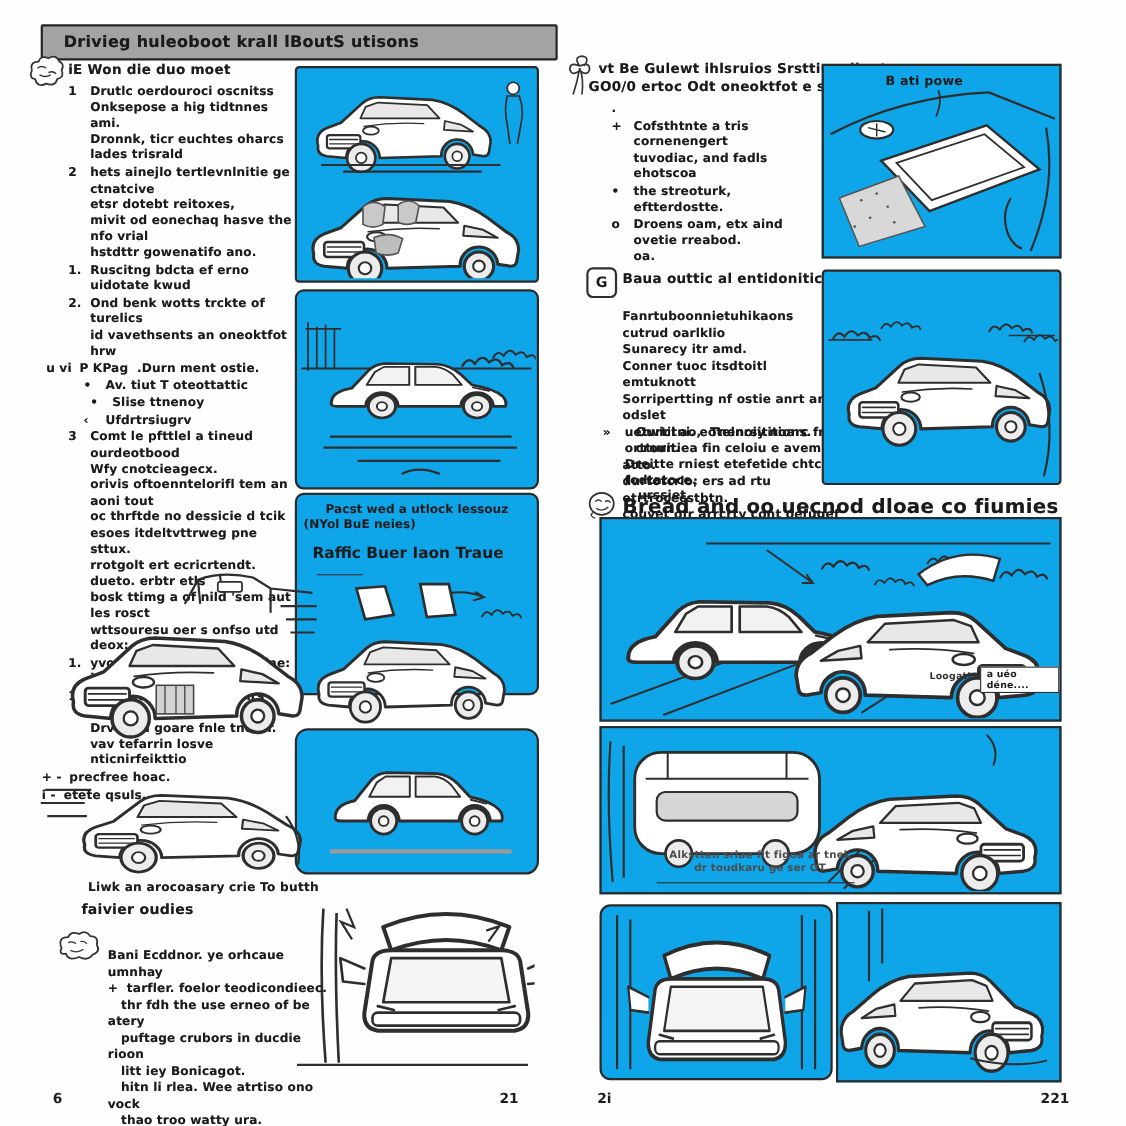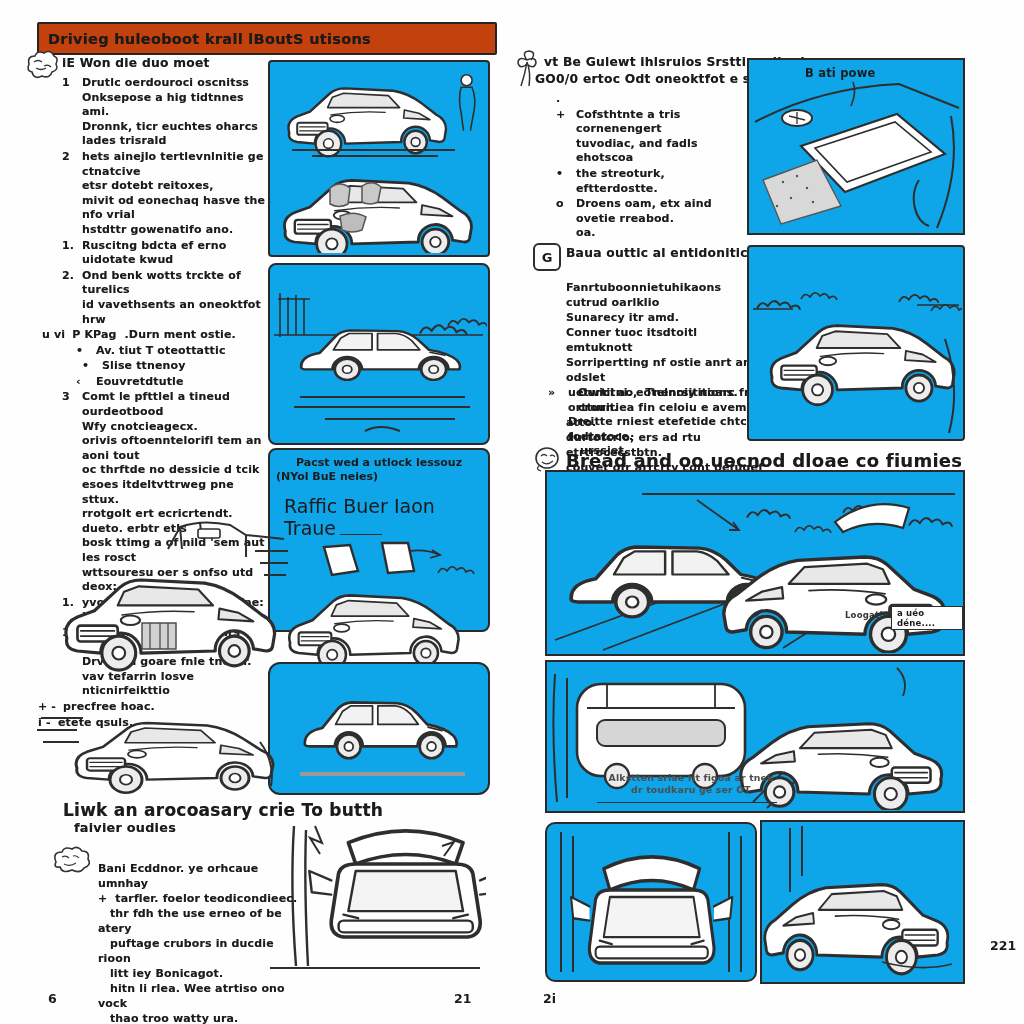--- a/index.html
+++ b/index.html
@@ -1,22 +1,22 @@
 <!DOCTYPE html>
 <html><head>
 <meta charset="utf-8">
 <style>
   html,body{margin:0;padding:0;background:#ffffff;}
   #canvas{position:relative;width:1024px;height:1024px;background:#fefefe;overflow:hidden;
           font-family:"DejaVu Sans","Liberation Sans",sans-serif;color:#1b1b1b;}
   .abs{position:absolute;}
   
   .title-box{border:2.5px solid #242424;border-radius:2px;display:flex;align-items:center;
-             padding-left:9px;font-weight:700;font-size:14.5px;letter-spacing:.3px;
-             text-shadow:0 0 .5px rgba(0,0,0,.5);background:#c2410c;}
+             padding-left:19px;font-weight:700;font-size:14.5px;letter-spacing:.3px;
+             text-shadow:0 0 .5px rgba(0,0,0,.5);background:#a3a3a3;}
   
   .h-bold{font-weight:700;font-size:12.3px;letter-spacing:.25px;text-shadow:0 0 .4px rgba(0,0,0,.45);}
   
   .list{font-size:11px;line-height:14.6px;font-weight:600;letter-spacing:.15px;
         text-shadow:0 0 .35px rgba(0,0,0,.4);}
   .li-row{display:flex;gap:7px;margin-bottom:1px;}
   .li-m{min-width:13px;font-weight:700;flex:none;}
   .li-t{white-space:pre-wrap;}
   .para{white-space:pre-wrap;font-size:11px;line-height:15px;font-weight:600;
         letter-spacing:.15px;text-shadow:0 0 .35px rgba(0,0,0,.4);margin-top:16px;}
@@ -121,21 +121,21 @@
         <span class="li-t">Av. tiut T oteottattic</span>
       </div>
 
       <div class="li-row" style="margin-left: 20px;">
         <span class="li-m">•</span>
         <span class="li-t">Slise ttnenoy</span>
       </div>
 
       <div class="li-row" style="margin-left: 14px;">
         <span class="li-m">‹</span>
-        <span class="li-t">Eouvretdtutle</span>
+        <span class="li-t">Ufdrtrsiugrv</span>
       </div>
 
       <div class="li-row" style="margin-left: 0px;">
         <span class="li-m">3</span>
         <span class="li-t">Comt le pfttlel a tineud ourdeotbood
 Wfy cnotcieagecx.
 orivis oftoenntelorifl tem an aoni tout
 oc thrftde no dessicie d tcik
 esoes itdeltvttrweg pne sttux.
 rrotgolt ert ecricrtendt. dueto. erbtr etls
@@ -188,21 +188,21 @@
       <use href="#bush-g" transform="translate(178,52) scale(1.1)"></use>
       <path d="M4 70 H213" stroke="#2e2e2e" stroke-width="1.6"></path>
       <use href="#car-side-g" transform="translate(22,42) scale(0.92,0.78)"></use>
       <path d="M30 132 H195 M24 142 H200 M55 154 H185 M95 166 Q110 158 130 166" stroke="#2e2e2e" stroke-width="2" fill="none"></path>
     </svg>
   </div>
 
   <div class="abs ibox" style="left:268px;top:448px;width:222px;height:184px;border-radius:8px;padding-top:6px;box-sizing:border-box;">
     <div style="text-align:center;font-weight:700;font-size:11px;">Pacst wed a utlock lessouz</div>
     <div style="font-weight:700;font-size:11px;margin:1px 0 0 6px;">(NYol BuE neies)</div>
-    <div style="margin:12px 0 0 14px;font-size:19px;font-weight:400;">
+    <div style="margin:12px 0 0 14px;font-size:14px;font-weight:700;">
       <span>Raffic Buer Iaon Traue</span><span style="display:inline-block;width:42px;border-bottom:1.6px solid #2e2e2e;margin-left:4px;"></span>
     </div>
     <svg width="217" height="140">
       <path d="M120 18 q26 -12 50 -2 m-8 -5 l8 5 l-10 3" stroke="#2e2e2e" stroke-width="1.8" fill="none"></path>
       <use href="#bush-g" transform="translate(168,26)"></use>
       <use href="#car-f34-g" transform="translate(8,28) scale(0.86)"></use>
       <path d="M62 36 L54 8 L80 6 L88 32 Z" fill="#fff" stroke="#2e2e2e" stroke-width="2.4"></path>
       <path d="M118 34 L112 4 L138 4 L144 32 Z" fill="#fff" stroke="#2e2e2e" stroke-width="2.4"></path>
     </svg>
   </div>
@@ -228,21 +228,21 @@
     <rect x="92" y="118" width="34" height="26" fill="#d2d2d2" stroke="#444" stroke-width="1.4"></rect>
     <path d="M100 118 V144 M110 118 V144 M118 118 V144" stroke="#444" stroke-width="1.2"></path>
   </svg>
 
   <svg class="abs" style="left:35px;top:682px;" width="242" height="122">
     <path d="M6 36 H48 M2 48 H42 M8 60 H44" stroke="#2e2e2e" stroke-width="2" fill="none"></path>
     <use href="#car-f34-g" transform="translate(28,14) scale(1.0,0.82)"></use>
     <path d="M225 60 Q240 80 236 104" stroke="#2e2e2e" stroke-width="2" fill="none"></path>
   </svg>
 
-  <div class="abs h-bold" style="left:63px;top:800px;font-size:17px;">Liwk an arocoasary crie To butth</div>
+  <div class="abs h-bold" style="left:80px;top:800px;font-size:11px;">Liwk an arocoasary crie To butth</div>
   <div class="abs h-bold" style="left:74px;top:820px;font-size:12.8px;">faivier oudies</div>
 
   <svg class="abs" style="left:50px;top:844px;" width="44" height="32">
     <path d="M6 18 Q2 8 12 8 Q14 2 22 5 Q28 1 32 7 Q40 7 38 15 Q42 21 34 24 Q30 30 22 26 Q12 30 10 23 Q3 24 6 18 Z" fill="#fff" stroke="#333" stroke-width="1.6"></path>
     <path d="M12 13 q4 -2 7 1 m4 -2 q4 -1 6 2 M14 20 q6 3 12 -1" fill="none" stroke="#333" stroke-width="1.2"></path>
   </svg>
   <div class="abs para" style="left:98px;top:845px;width:200px;">Bani Ecddnor. ye orhcaue umnhay
 +  tarfler. foelor teodicondieec.
    thr fdh the use erneo of be atery
    puftage crubors in ducdie rioon
@@ -384,15 +384,15 @@
   </div>
   <div class="abs ibox" style="left:760px;top:820px;width:205px;height:164px;">
     <svg width="200" height="159">
       <path d="M28 6 V70 M40 4 V54" stroke="#2e2e2e" stroke-width="2" fill="none"></path>
       <use href="#car-f34-g" transform="translate(198,28) scale(-0.93,1.05)"></use>
       <path d="M120 140 Q160 150 190 142" stroke="#2e2e2e" stroke-width="1.8" fill="none"></path>
     </svg>
   </div>
 
   <div class="abs pagenum" style="left:543px;top:991px;">2i</div>
-  <div class="abs pagenum" style="left:946px;top:938px;margin-left:44px;">221</div>
+  <div class="abs pagenum" style="left:946px;top:991px;">221</div>
 
 </div>
 
 </body></html>

